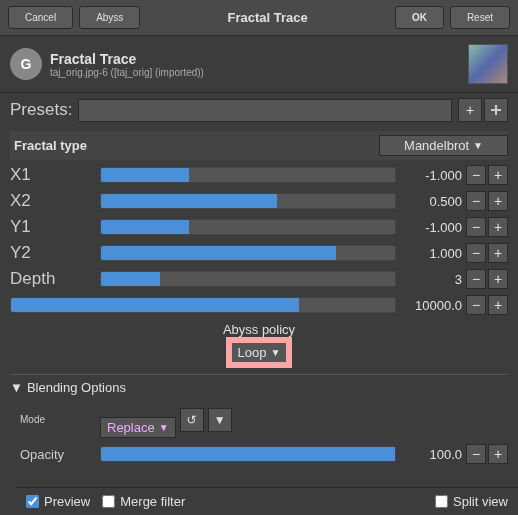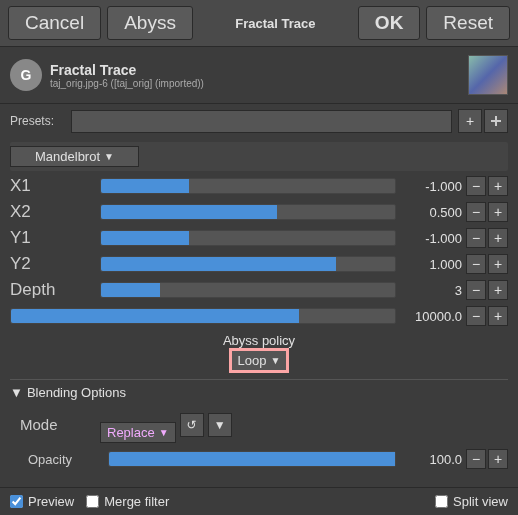--- a/index.html
+++ b/index.html
@@ -22,21 +22,21 @@
       gap: 6px;
       border-bottom: 1px solid #2a2a2a;
     }
     .toolbar button {
       background: #5a5a5a;
       color: #e0e0e0;
       border: 1px solid #2a2a2a;
       border-radius: 3px;
       padding: 5px 16px;
       cursor: pointer;
-      font-size: 19px;
+      font-size: 10px;
     }
     .toolbar-title {
       flex: 1;
       text-align: center;
       font-weight: bold;
     }
 
     
     .header-info {
       display: flex;
@@ -79,21 +79,21 @@
     
     .presets-row {
       display: flex;
       align-items: center;
       padding: 5px 10px;
       gap: 6px;
       background: #3c3c3c;
     }
     .presets-label {
       color: #ccc;
-      font-size: 12px;
+      font-size: 17px;
       min-width: 55px;
     }
     .presets-select {
       flex: 1;
       background: #555;
       color: #e0e0e0;
       border: 1px solid #2a2a2a;
       padding: 3px 6px;
       appearance: none;
       font-size: 13px;
@@ -211,21 +211,21 @@
       flex-direction: column;
     }
     .abyss-label {
       flex: 1;
       font-size: 13px;
     }
     .abyss-select {
       display: flex;
       align-items: center;
       background: #555;
-      border: 3px solid #fca5a5;
+      border: 6px solid #fca5a5;
       padding: 2px 6px;
       cursor: pointer;
       font-size: 13px;
       color: #e0e0e0;
       gap: 4px;
     }
 
     
     .section-header {
       display: flex;
@@ -242,21 +242,21 @@
     
     .blend-row {
       display: flex;
       align-items: center;
       padding: 3px 0;
       min-height: 26px;
       margin-left: 10px;
     }
     .blend-label {
       min-width: 80px;
-      font-size: 15px;
+      font-size: 10px;
       color: #ccc;
     }
     .blend-select-area {
       display: flex;
       align-items: center;
       flex: 1;
       gap: 4px;
     }
     .blend-select {
       display: flex;
@@ -282,39 +282,39 @@
       cursor: pointer;
       font-size: 12px;
     }
 
     
     .opacity-row {
       display: flex;
       align-items: center;
       padding: 3px 0;
       min-height: 26px;
-      margin-left: 18px;
+      margin-left: 10px;
     }
     .opacity-label {
       min-width: 80px;
       font-size: 13px;
       color: #ccc;
     }
 
     
     .footer {
       display: flex;
       align-items: center;
       padding: 6px 10px;
       gap: 12px;
       border-top: 1px solid #2a2a2a;
       background: #3c3c3c;
       position: absolute;
       bottom: 0;
-      left: 0;
+      left: 16px;
       right: 0;
     }
     .footer-checkbox {
       display: flex;
       align-items: center;
       gap: 5px;
       cursor: pointer;
     }
     .footer-checkbox input {
       accent-color: #4a90d9;
@@ -363,20 +363,21 @@
         <rect x="1" y="5" width="10" height="2" fill="#ccc"></rect>
         <rect x="5" y="1" width="2" height="10" fill="#ccc"></rect>
       </svg>
     </div>
   </div>
 </div>
 
 <div class="main-content">
 
   <div class="fractal-type-row">
+    <span class="fractal-type-label">Fractal type</span>
     <div class="fractal-type-select">
       <span>Mandelbrot</span>
       <span class="drop-arrow">▼</span>
     </div>
   </div>
 
   <div id="params-container">
       <div class="param-row">
       <span class="param-label">X1</span>
       <div class="param-bar-area">

